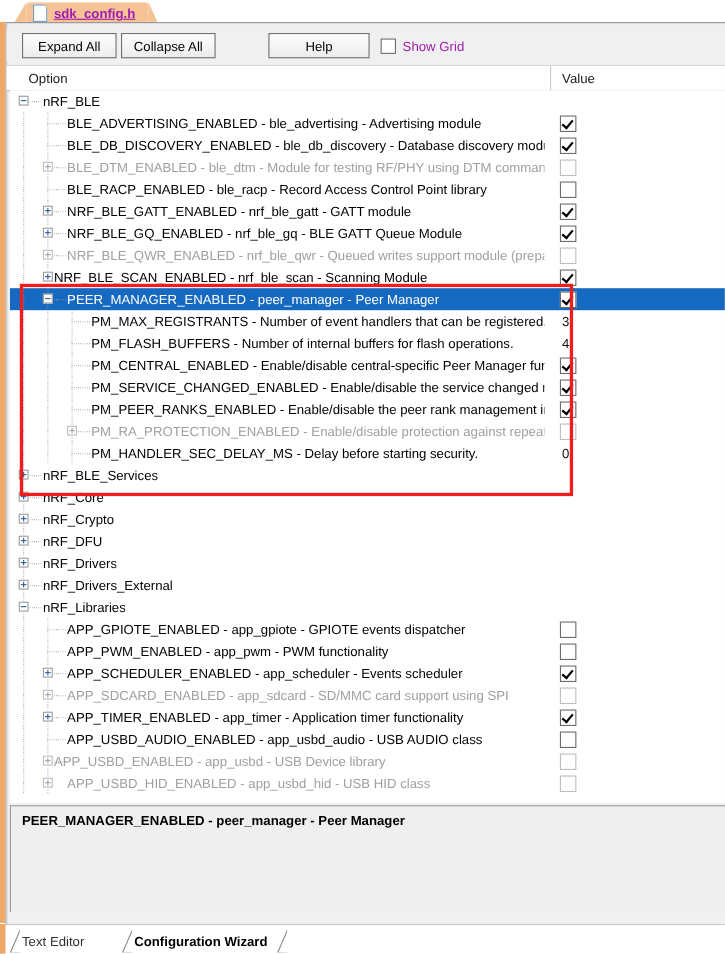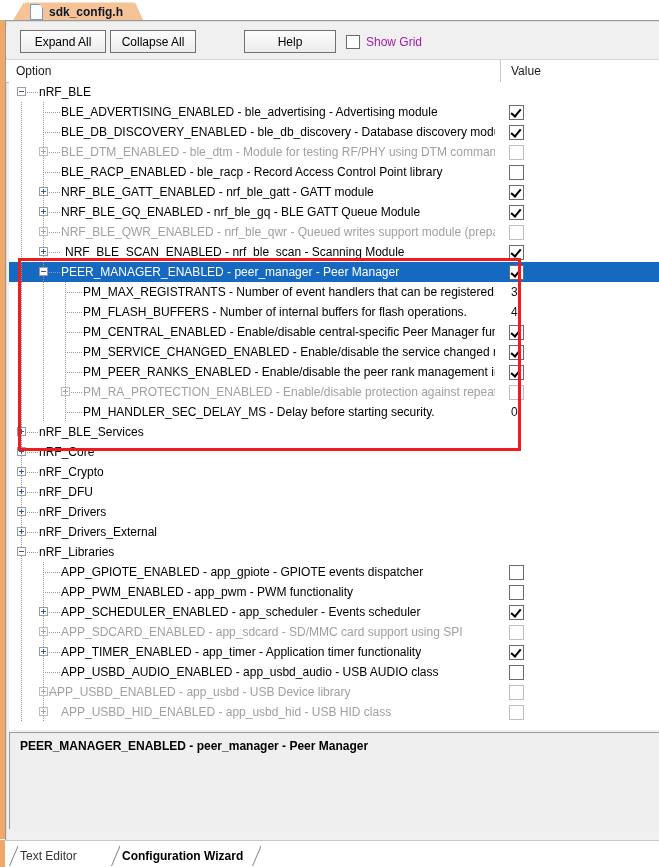--- a/index.html
+++ b/index.html
@@ -33,22 +33,22 @@
   }
   .doc-icon{
     width:11px;height:14px;background:#fbfdff;border:1px solid #7a9cc4;
     position:relative;flex:0 0 auto;
   }
   .doc-icon:after{
     content:"";position:absolute;right:-1px;top:-1px;
     border-left:4px solid transparent;border-top:4px solid #f5c396;
   }
   #doc-tab-label{
-    font-size:12px;font-weight:bold;color:#0f172a;
-    white-space:nowrap;
+    font-size:12px;font-weight:bold;color:#a21caf;
+    text-decoration:underline;white-space:nowrap;
   }
   
   #editor-frame{
     position:absolute;left:5px;top:20px;width:654px;height:819px;
     background:#f0f0f0;
     border-top:1px solid #9b9b9b;border-left:1px solid #9b9b9b;
   }
   #editor-frame .inner-bevel{
     position:absolute;left:0;top:0;right:0;bottom:0;
     border-top:1px solid #dcdcdc;border-left:1px solid #dcdcdc;
@@ -87,21 +87,21 @@
   
   #col-header{
     position:absolute;left:6px;top:59px;width:653px;height:22px;
     background:#ffffff;
     border-bottom:1px solid #b8b8b8;border-top:1px solid #d6d6d6;
   }
   .col-h{
     position:absolute;top:0;height:22px;display:flex;align-items:center;
     font-size:12px;color:#1a1a1a;padding-left:10px;box-sizing:border-box;
   }
-  #col-option{left:0;width:489px;}
+  #col-option{left:10px;width:489px;}
   #col-value{left:494px;width:165px;border-left:1px solid #c9c9c9;}
   
   #tree-viewport{
     position:absolute;left:9px;top:82px;width:650px;height:648px;
     background:#ffffff;overflow:hidden;
   }
   .row{
     position:relative;height:20px;box-sizing:border-box;
     white-space:nowrap;
   }
@@ -303,21 +303,21 @@
       <span class="label" style="left: 52px; max-width: 434px;">NRF_BLE_QWR_ENABLED - nrf_ble_qwr - Queued writes support module (prepare/...</span>
       <span class="val">
         <span class="vbox dim"></span>
       </span>
     </div>
     <div class="row">
       <span class="guide" style="left: 12px;"></span>
       <span class="guide" style="left: 34px;"></span>
       <span class="guide-h" style="left: 34px; width: 18px;"></span>
       <span class="expander plus" style="left: 30px;"></span>
-      <span class="label" style="left: 56px; max-width: 434px;">NRF_BLE_SCAN_ENABLED - nrf_ble_scan - Scanning Module</span>
+      <span class="label" style="left: 40px; max-width: 434px;">NRF_BLE_SCAN_ENABLED - nrf_ble_scan - Scanning Module</span>
       <span class="val">
         <span class="vbox checked"></span>
       </span>
     </div>
     <div class="row sel">
       <span class="guide" style="left: 12px;"></span>
       <span class="guide" style="left: 34px;"></span>
       <span class="guide-h" style="left: 34px; width: 18px;"></span>
       <span class="expander" style="left: 30px;"></span>
       <span class="label" style="left: 52px; max-width: 434px;">PEER_MANAGER_ENABLED - peer_manager - Peer Manager</span>

